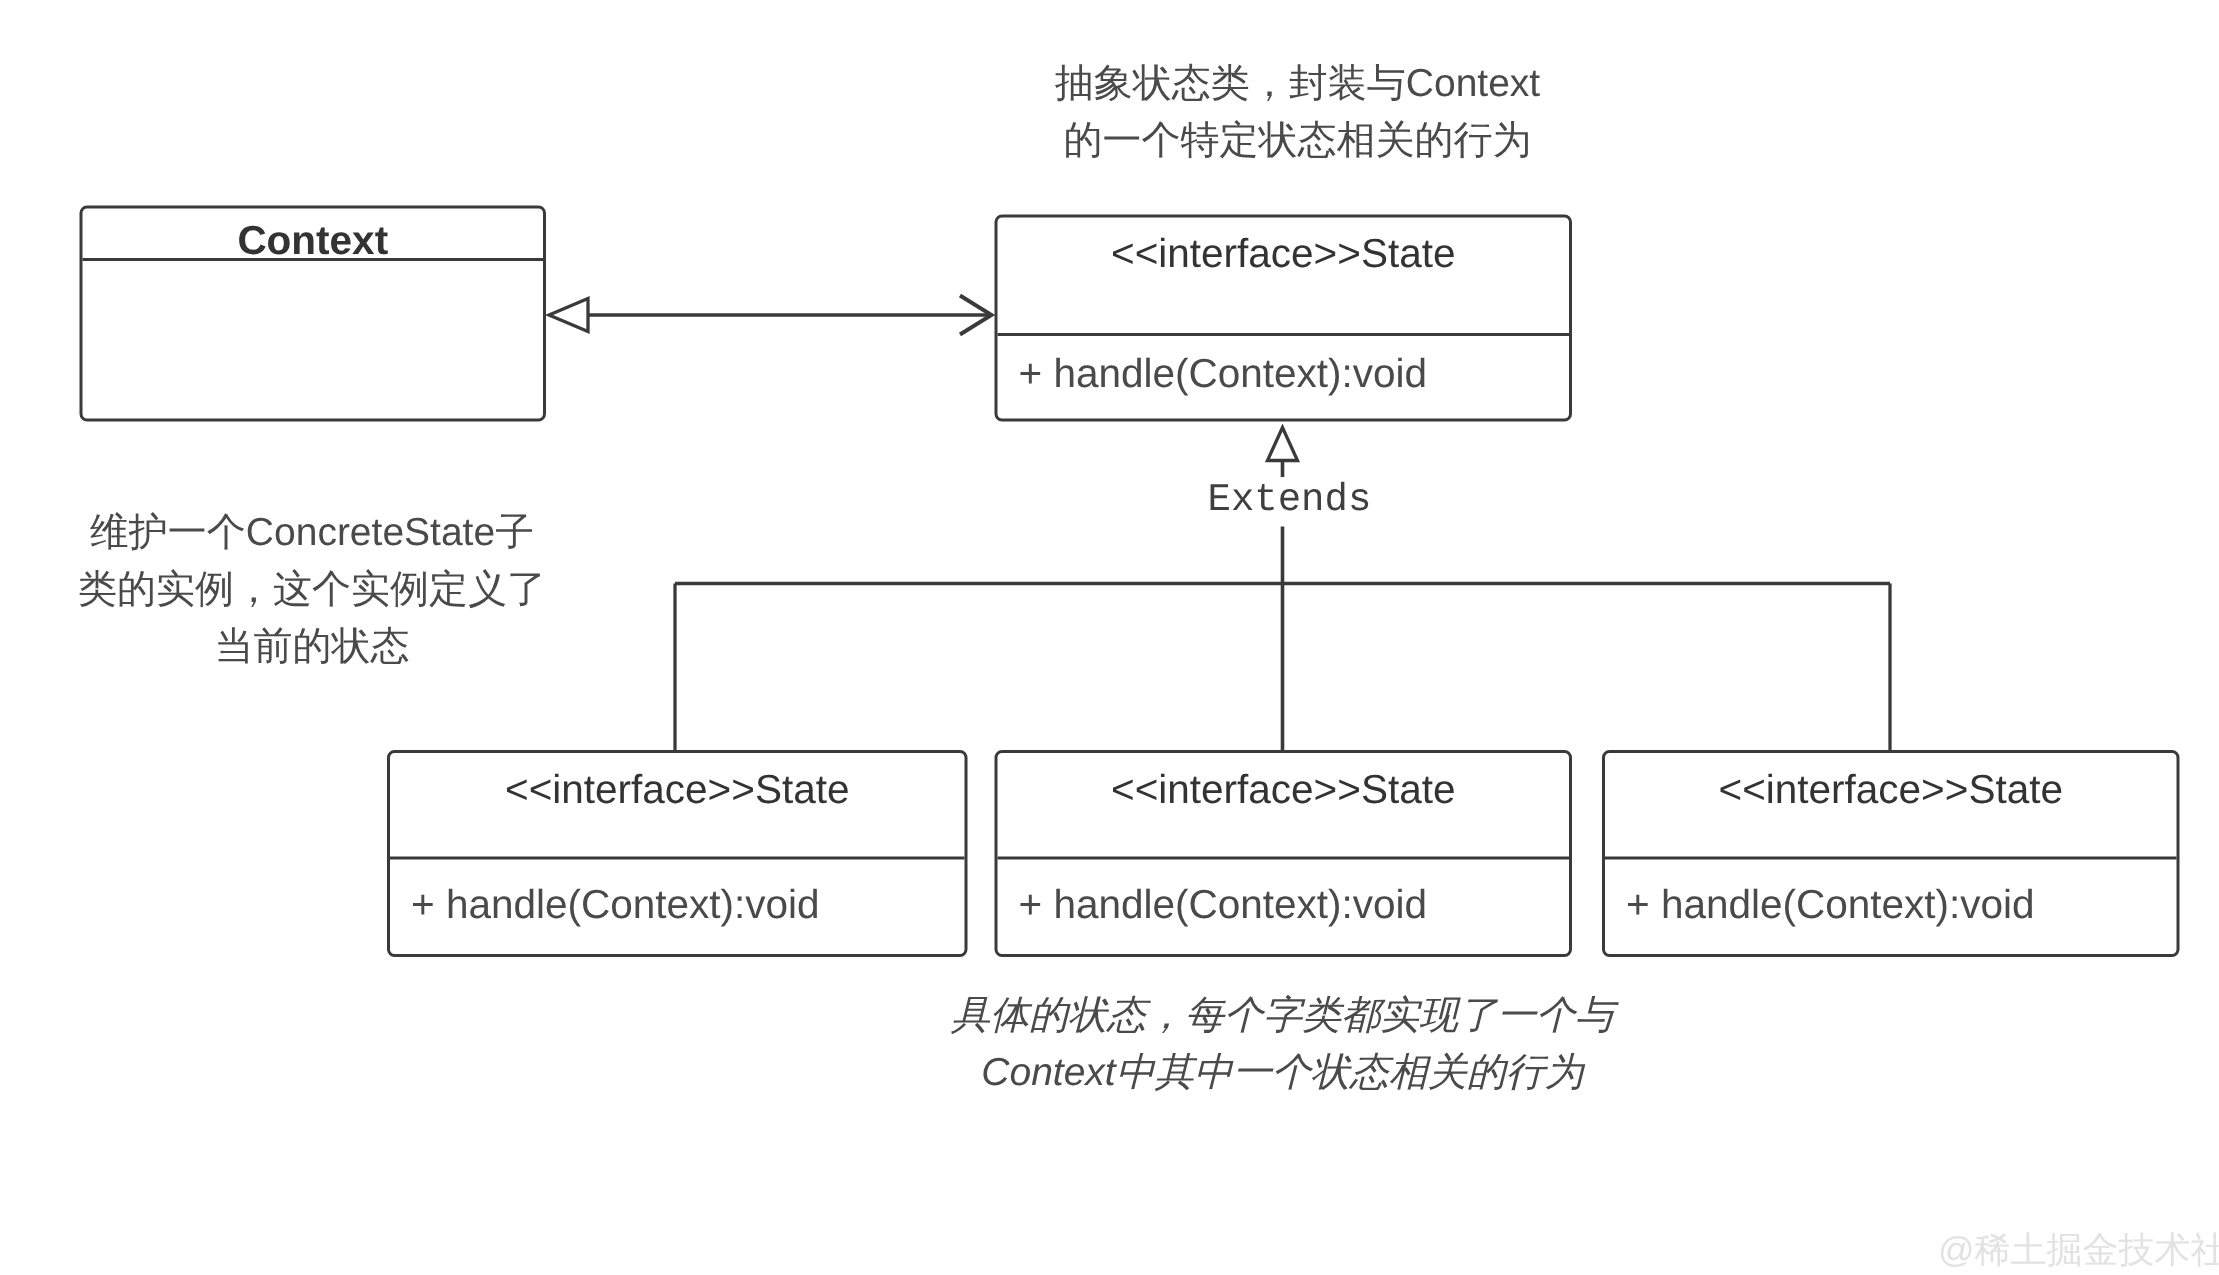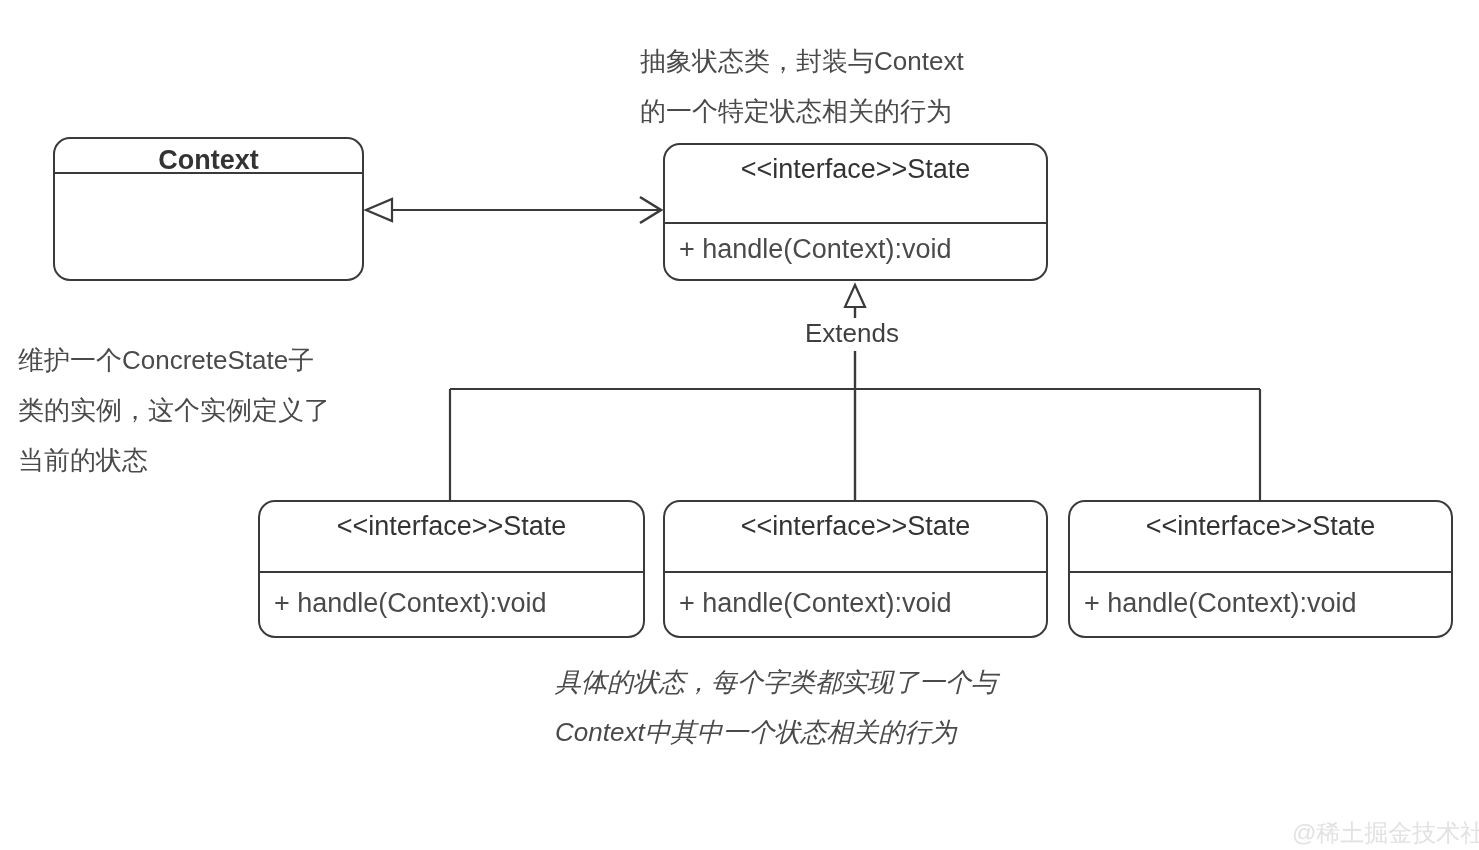--- a/index.html
+++ b/index.html
@@ -23,21 +23,21 @@
     left: 0;
     top: 0;
     width: 1479px;
     height: 850px;
     pointer-events: none;
   }
   .uml-box {
     position: absolute;
     box-sizing: border-box;
     border: 2px solid #3a3a3a;
-    border-radius: 17px;
+    border-radius: 5px;
     background: #ffffff;
   }
   .uml-divider {
     position: absolute;
     left: 0;
     right: 0;
     height: 0;
     border-top: 2px solid #3a3a3a;
   }
   .uml-title {
@@ -56,31 +56,33 @@
     position: absolute;
     left: 14px;
     right: 8px;
     font-size: 27px;
     color: #4a4a4a;
     white-space: nowrap;
   }
   .note {
     position: absolute;
     font-size: 26px;
-    line-height: 50px;
+    line-height: 38px;
     color: #4a4a4a;
+    text-align: center;
     white-space: pre-line;
   }
   .edge-label {
     position: absolute;
     font-size: 26px;
     color: #3f3f3f;
     background: #ffffff;
     padding: 0 7px;
     white-space: nowrap;
+    font-family: Liberation Mono, monospace;
   }
   .watermark {
     position: absolute;
     font-size: 24px;
     color: #e2e2e2;
     white-space: nowrap;
   }
 </style>
 </head>
 <body>

